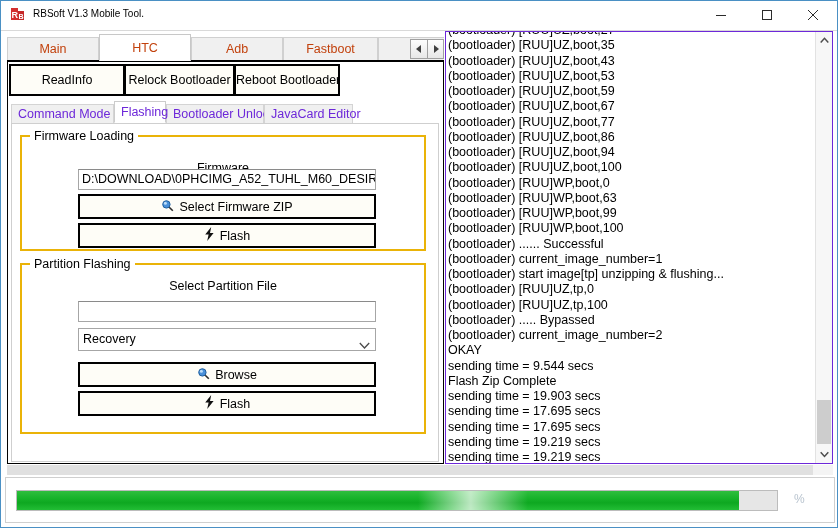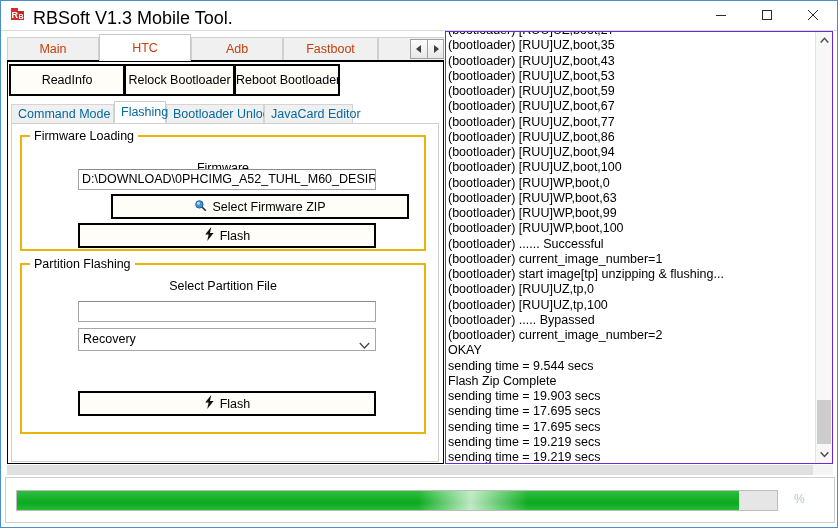--- a/index.html
+++ b/index.html
@@ -21,21 +21,21 @@
   .titlebar{
     position:absolute;left:0;top:0;width:836px;height:29px;
     background:#ffffff;
     border-bottom:1px solid #d9d9d9;
   }
   .app-icon{
     position:absolute;left:9px;top:6px;width:16px;height:16px;
   }
   .title-text{
     position:absolute;left:32px;top:7px;
-    font-size:18px;color:#000;
+    font-size:10px;color:#000;
     white-space:nowrap;
   }
   .winbtn{
     position:absolute;top:0;width:46px;height:28px;
     cursor:default;
   }
   .winbtn svg{position:absolute;left:50%;top:50%;transform:translate(-50%,-50%);}
   #btn-min{right:93px;}
   #btn-max{right:47px;}
   #btn-close{right:1px;}
@@ -116,21 +116,21 @@
   .subtab{
     position:absolute;top:3px;height:19px;
     box-sizing:border-box;
     background:#f0f0f0;
     border:1px solid #d4d4d4;
     border-bottom:none;
     font-size:12.5px;
     line-height:18px;
     text-align:center;
     white-space:nowrap;
-    color:#0369a1;
+    color:#6d28d9;
     padding:0 6px;
   }
   .subtab.active{
     top:0;height:22px;line-height:21px;
     background:#ffffff;
     border:1px solid #cccccc;
     border-bottom:1px solid #ffffff;
     z-index:3;
   }
   .subtab-body{
@@ -366,21 +366,21 @@
 
       <div class="group" style="left:8px;top:11px;width:406px;height:116px;">
         <span class="group-title">Firmware Loading</span>
 
         <span class="center-label" style="top:24px;">Firmware</span>
 
         <div class="textbox" style="left:56px;top:32px;width:298px;height:21px;">
           <span>D:\DOWNLOAD\0PHCIMG_A52_TUHL_M60_DESIRE_SEN</span>
         </div>
 
-        <div class="actionbtn" style="left:56px;top:57px;width:298px;height:25px;margin-left:33px;">
+        <div class="actionbtn" style="left:56px;top:57px;width:298px;height:25px;">
           <span>
             <svg width="13" height="13" viewBox="0 0 13 13">
               <circle cx="5.4" cy="5.4" r="3.7" fill="#4a90d9" stroke="#1f5f9e" stroke-width="1"></circle>
               <circle cx="4.4" cy="4.3" r="1.5" fill="#bcdcf7"></circle>
               <line x1="8.2" y1="8.2" x2="11.8" y2="11.8" stroke="#2b2b2b" stroke-width="1.6"></line>
             </svg>
           </span>
           <span>Select Firmware ZIP</span>
         </div>
 
@@ -405,20 +405,30 @@
 
         <div class="combo" style="left:56px;top:63px;width:298px;height:23px;">
           <span>Recovery</span>
           <span class="chev">
             <svg width="11" height="8" viewBox="0 0 11 8">
               <polyline points="0.8,1 5.5,6 10.2,1" fill="none" stroke="#4a4a4a" stroke-width="1.3"></polyline>
             </svg>
           </span>
         </div>
 
+        <div class="actionbtn" style="left:56px;top:97px;width:298px;height:25px;">
+          <span>
+            <svg width="13" height="13" viewBox="0 0 13 13">
+              <circle cx="5.4" cy="5.4" r="3.7" fill="#4a90d9" stroke="#1f5f9e" stroke-width="1"></circle>
+              <circle cx="4.4" cy="4.3" r="1.5" fill="#bcdcf7"></circle>
+              <line x1="8.2" y1="8.2" x2="11.8" y2="11.8" stroke="#2b2b2b" stroke-width="1.6"></line>
+            </svg>
+          </span>
+          <span>Browse</span>
+        </div>
 
         <div class="actionbtn" style="left:56px;top:126px;width:298px;height:25px;">
           <span>
             <svg width="11" height="14" viewBox="0 0 11 14">
               <polygon points="7.2,0 1.2,7.6 4.6,7.6 3.2,14 9.6,5.9 6.0,5.9" fill="#111111"></polygon>
             </svg>
           </span>
           <span>Flash</span>
         </div>
       </div>

